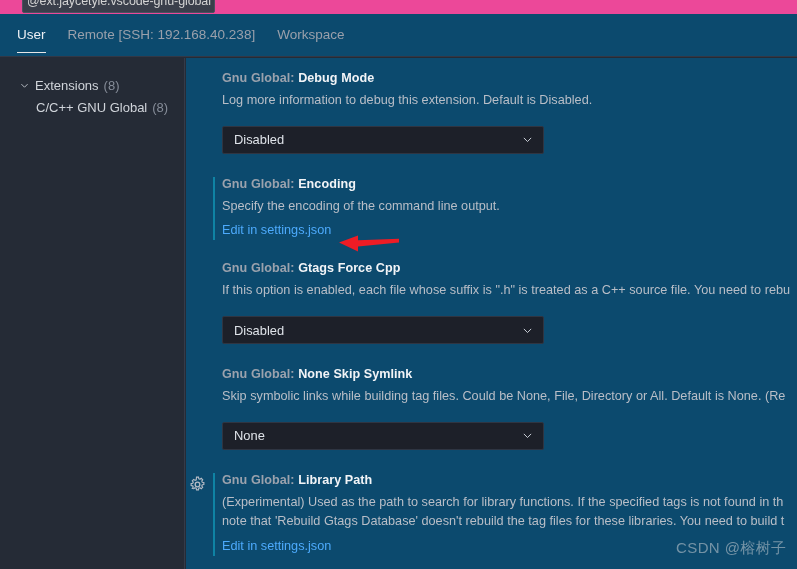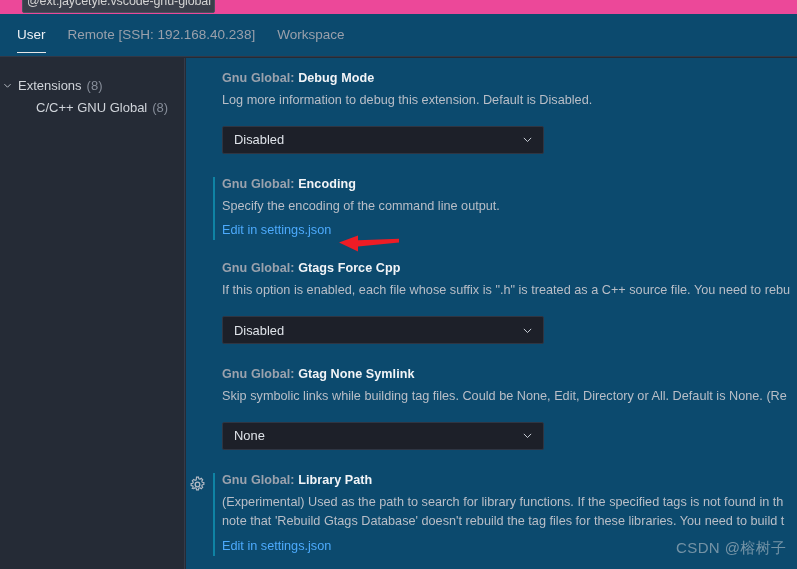--- a/index.html
+++ b/index.html
@@ -98,21 +98,21 @@
   }
   .tree-row {
     display: flex;
     align-items: center;
     height: 22px;
     font-size: 13px;
     color: #d0d4da;
     white-space: nowrap;
     cursor: pointer;
   }
-  .tree-row.level0 { }
+  .tree-row.level0 { padding-left: 17px; }
   .tree-row.level1 { padding-left: 36px; }
   .chevron {
     width: 14px;
     height: 14px;
     margin-right: 4px;
     flex: 0 0 auto;
     display: flex;
     align-items: center;
     justify-content: center;
     color: #c5c9d0;
@@ -314,23 +314,23 @@
         <svg width="13" height="13" viewBox="0 0 16 16" fill="none" aria-hidden="true">
           <path d="M3.5 6 L8 10.5 L12.5 6" stroke="currentColor" stroke-width="1.2" fill="none"></path>
         </svg>
       </span>
     </div>
   </div>
 
   <div class="setting">
     <div class="indicator"></div>
     <div class="set-title">
-      <span>Gnu Global: </span><span class="name">Gtag None Symlink</span>
-    </div>
-    <div class="set-desc">Skip symbolic links while building tag files. Could be None, Edit, Directory or All. Default is None. (Re</div>
+      <span>Gnu Global: </span><span class="name">None Skip Symlink</span>
+    </div>
+    <div class="set-desc">Skip symbolic links while building tag files. Could be None, File, Directory or All. Default is None. (Re</div>
     <div class="dropdown">
       <span class="dd-value">None</span>
       <span class="dd-caret">
         <svg width="13" height="13" viewBox="0 0 16 16" fill="none" aria-hidden="true">
           <path d="M3.5 6 L8 10.5 L12.5 6" stroke="currentColor" stroke-width="1.2" fill="none"></path>
         </svg>
       </span>
     </div>
   </div>
 

